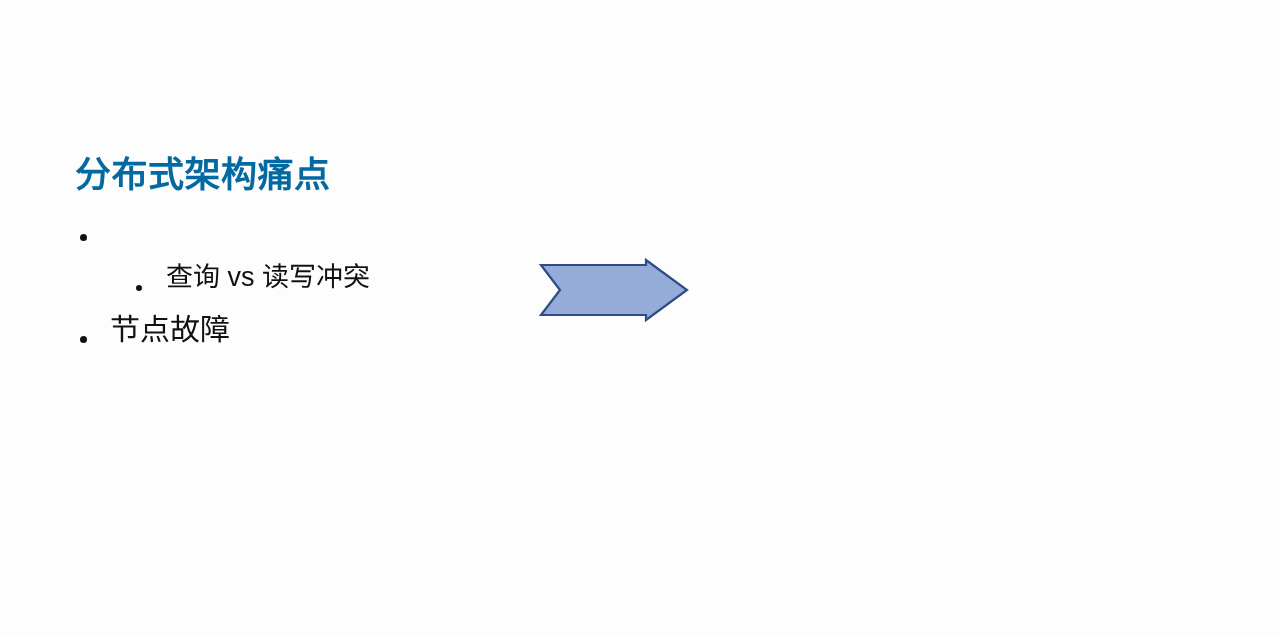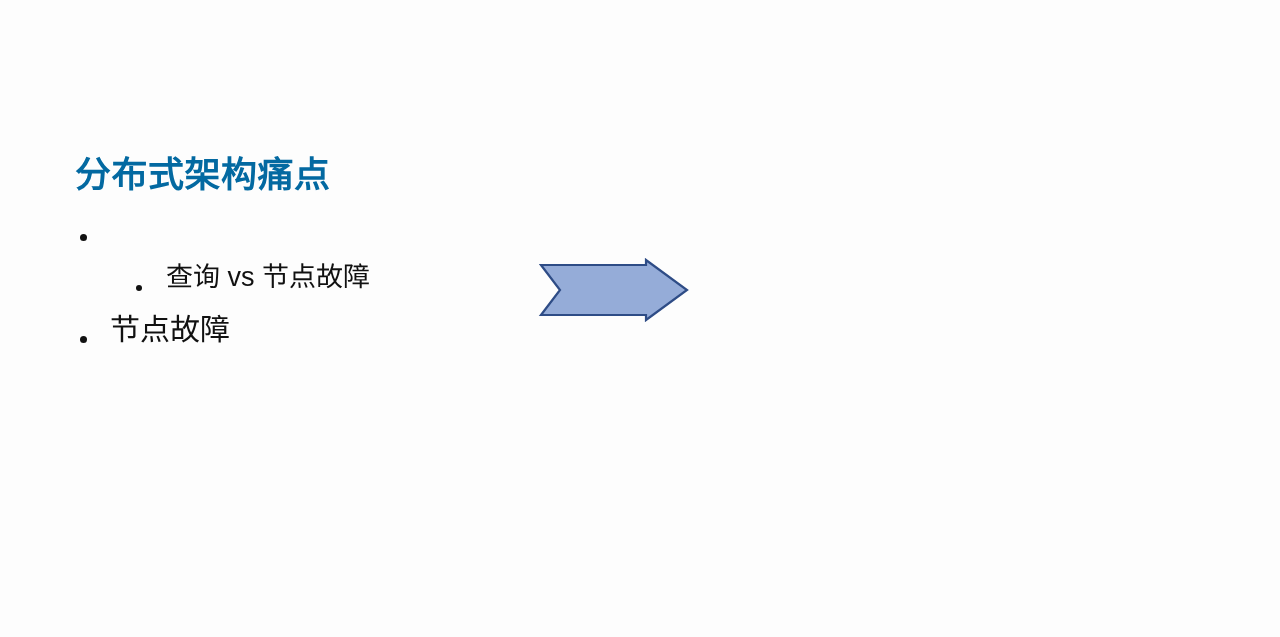--- a/index.html
+++ b/index.html
@@ -124,21 +124,21 @@
 </head>
 <body style="background: rgb(253, 253, 253);">
 
 <div class="slide">
 
   <section class="column column-left">
     <h1 class="col-heading">分布式架构痛点</h1>
 
     <ul class="bullet-list" id="left-list">
         <li class="bullet-item lvl-1"><span class="bullet-dot"></span></li>
-        <li class="bullet-item lvl-2"><span class="bullet-dot"></span><span class="bullet-text">查询 vs 节点故障</span></li>
+        <li class="bullet-item lvl-2"><span class="bullet-dot"></span><span class="bullet-text">查询 vs 读写冲突</span></li>
         <li class="bullet-item lvl-1"><span class="bullet-dot"></span><span class="bullet-text">节点故障</span></li>
       </ul>
   </section>
 
   <div class="arrow-wrap">
     <svg viewBox="0 0 152 64" xmlns="http://www.w3.org/2000/svg">
       <polygon points="3,7 108,7 108,2 149,32 108,62 108,57 3,57 22,32" fill="#95acd8" stroke="#2e4c86" stroke-width="2.2" stroke-linejoin="miter"></polygon>
     </svg>
   </div>
 

